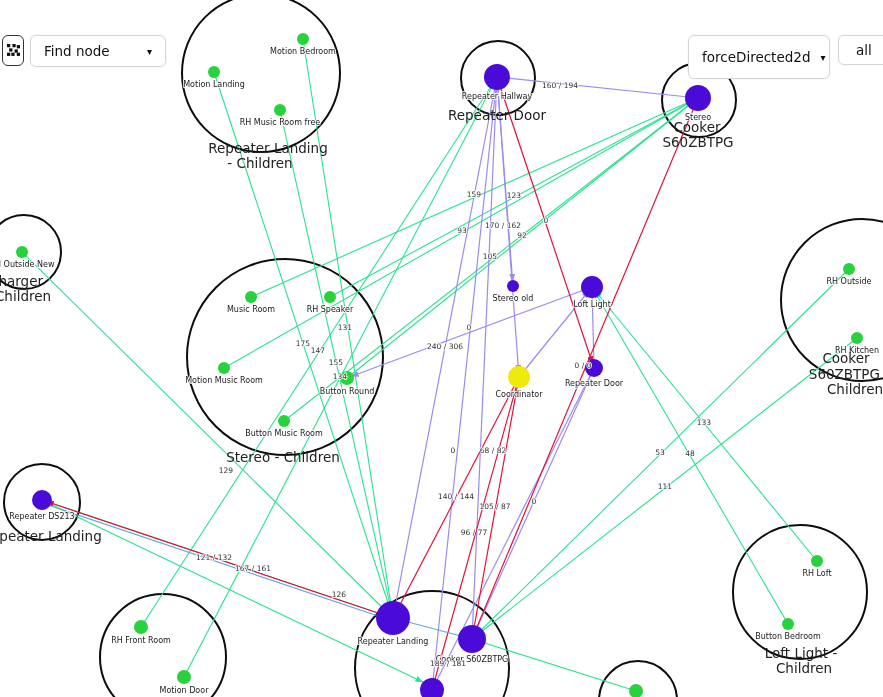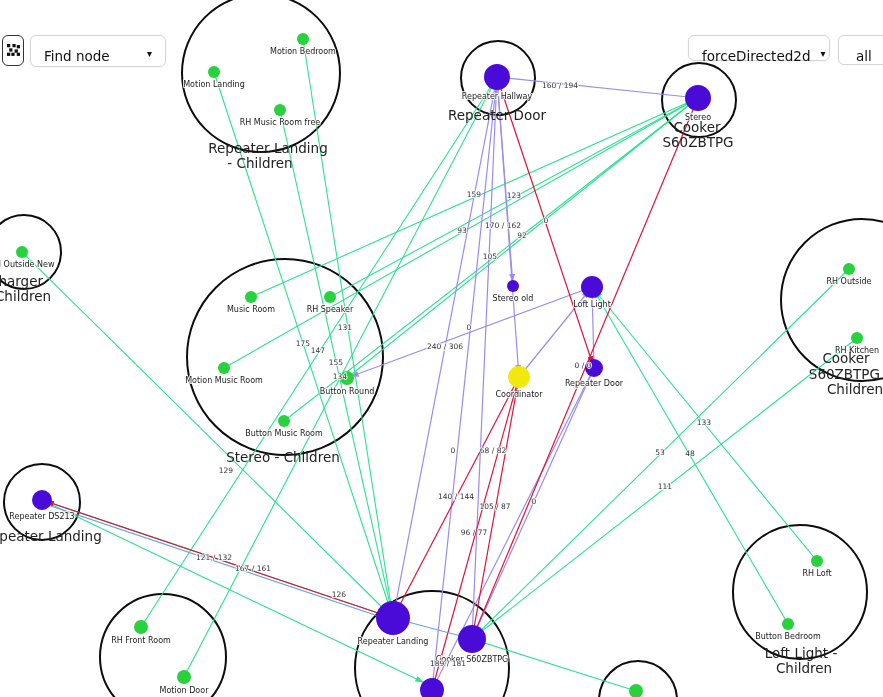--- a/index.html
+++ b/index.html
@@ -6,25 +6,25 @@
   body{width:883px;height:697px;overflow:hidden;background:#fff;position:relative;
        font-family:"DejaVu Sans","Liberation Sans",sans-serif;color:#111}
   svg.graph{position:absolute;left:0;top:0;width:883px;height:697px}
   .cluster{fill:none;stroke:#0d0d0d;stroke-width:2}
   .nlab{font-size:8px;fill:#1a1a1a;text-anchor:middle;paint-order:stroke;stroke:#fff;stroke-width:1.6px}
   .clab{font-size:13.5px;fill:#222;text-anchor:middle}
   .elab{font-size:7.5px;fill:#333;text-anchor:middle;paint-order:stroke;stroke:#fff;stroke-width:1.6px}
   .btn-icon{position:absolute;left:2px;top:35px;width:22px;height:31px;border:1.5px solid #333;
             border-radius:6px;background:#fff;display:flex;align-items:center;justify-content:center;
             box-sizing:border-box;cursor:pointer}
-  .dd{position:absolute;display:flex;align-items:flex-start;justify-content:space-between;background:#fff;
-      border:1px solid #d5d5d5;border-radius:6px;font-size:13.5px;color:#111;padding:12px 13px;
+  .dd{position:absolute;display:flex;align-items:center;justify-content:space-between;background:#fff;
+      border:1px solid #d5d5d5;border-radius:6px;font-size:13.5px;color:#111;padding:4px 13px;
       box-sizing:border-box;cursor:pointer;box-shadow:0 0 0 1px rgba(0,0,0,0.02)}
   #dd-find{left:30px;top:35px;width:136px;height:32px}
-  #dd-layout{left:688px;top:35px;width:142px;height:22px}
+  #dd-layout{left:688px;top:35px;width:142px;height:44px}
   #dd-filter{left:838px;top:35px;width:72px;height:30px;justify-content:flex-start;padding-left:17px}
   .caret{font-size:10px;margin-left:10px;color:#111}
 </style>
 </head>
 <body>
 
 <svg class="graph" xmlns="http://www.w3.org/2000/svg">
     <defs>
       <marker id="ar-g" markerWidth="9" markerHeight="7" refX="12" refY="3" orient="auto" markerUnits="userSpaceOnUse">
         <path d="M0,0L8,3L0,6Z" fill="#2ae28f"></path>

